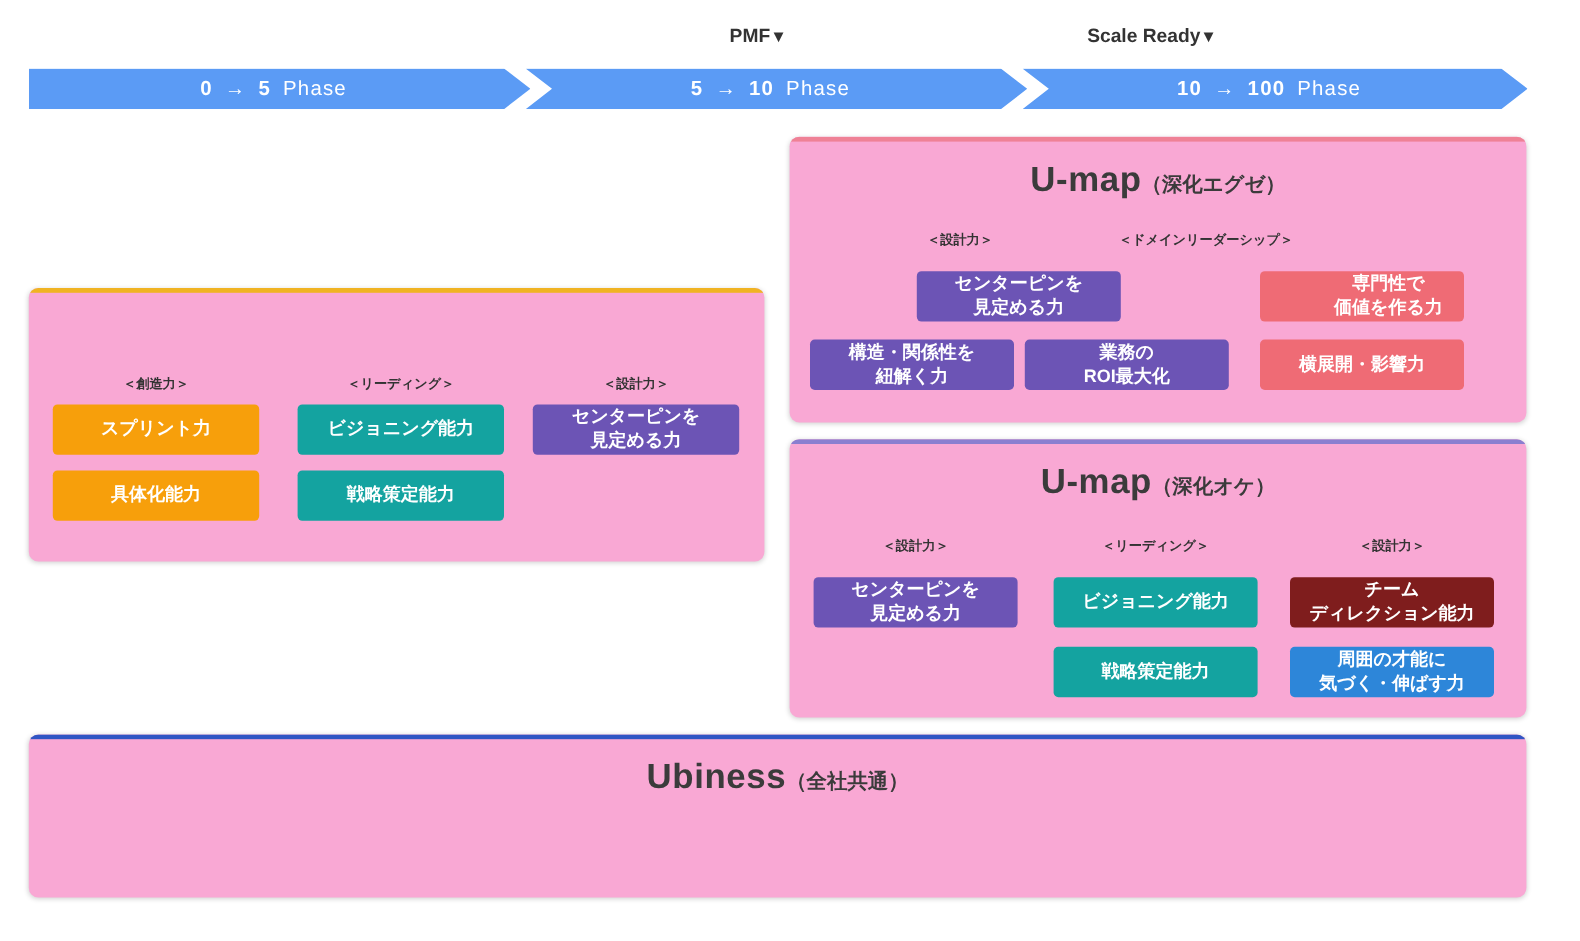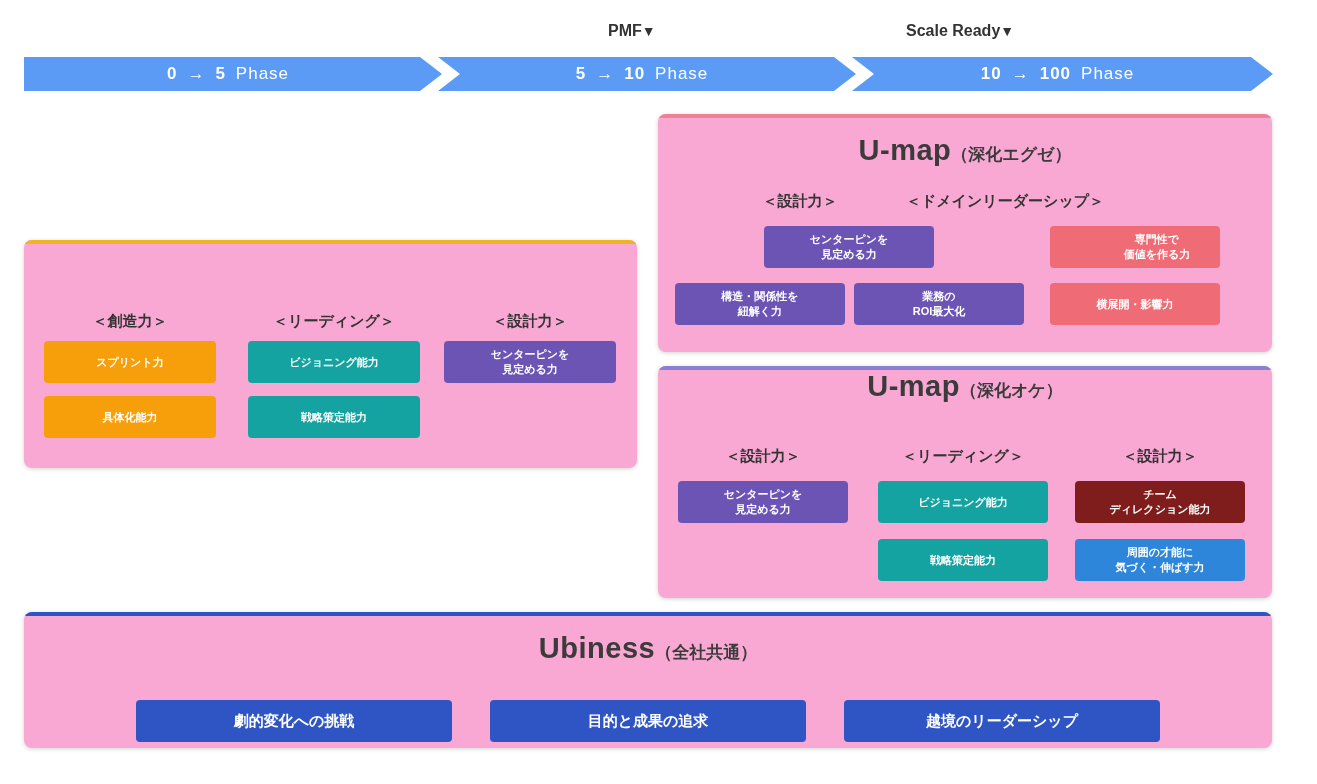--- a/index.html
+++ b/index.html
@@ -79,29 +79,29 @@
     color: #3b3b3b;
     letter-spacing: 0.5px;
   }
   .card-title .sub {
     font-size: 17px;
     font-weight: bold;
     letter-spacing: 0;
   }
   .col-head {
     text-align: center;
-    font-size: 15px;
+    font-size: 11px;
     font-weight: bold;
     color: #333;
     white-space: nowrap;
   }
   .pill {
     border-radius: 4px;
     color: #ffffff;
-    font-size: 11px;
+    font-size: 15px;
     font-weight: bold;
     display: flex;
     align-items: center;
     justify-content: center;
     text-align: center;
     line-height: 1.35;
     box-sizing: border-box;
     padding: 2px 4px;
   }
 
@@ -118,21 +118,21 @@
   .c-explore-3 { left: 420px; width: 172px; }
 
   
   #card-exec { left: 658px; top: 114px; width: 614px; height: 238px; }
   #card-exec .topbar { background: #ef8196; }
   #card-exec .card-title { margin-top: 20px; }
 
   
   #card-oke { left: 658px; top: 366px; width: 614px; height: 232px; }
   #card-oke .topbar { background: #8a7fd0; }
-  #card-oke .card-title { margin-top: 4px; }
+  #card-oke .card-title { margin-top: 20px; }
 
   
   #card-ubiness { left: 24px; top: 612px; width: 1248px; height: 136px; }
   #card-ubiness .topbar { background: #2f55c4; }
   #card-ubiness .card-title { margin-top: 20px; }
   #card-ubiness .pill {
     width: 316px; height: 42px; font-size: 15px;
   }
   #card-ubiness .row {
     position: absolute; top: 88px; left: 0; width: 100%;
@@ -231,18 +231,13 @@
 <div class="pill abs" style="left:1075px; top:481px; width:170px; height:42px; background:#7f1d1d; white-space:pre-line;">チーム
 ディレクション能力</div>
 <div class="pill abs" style="left:1075px; top:539px; width:170px; height:42px; background:#2d86d9; white-space:pre-line;">周囲の才能に
 気づく・伸ばす力</div>
 
 <div class="card" id="card-ubiness">
   <div class="topbar"></div>
   <div class="card-title">
     <span>Ubiness</span><span class="sub">（全社共通）</span>
   </div>
-  <div class="row">
-    <div class="pill" style="background:#2f55c4;">劇的変化への挑戦</div>
-    <div class="pill" style="background:#2f55c4;">目的と成果の追求</div>
-    <div class="pill" style="background:#2f55c4;">越境のリーダーシップ</div>
-  </div>
 </div>
 
 </body></html>

